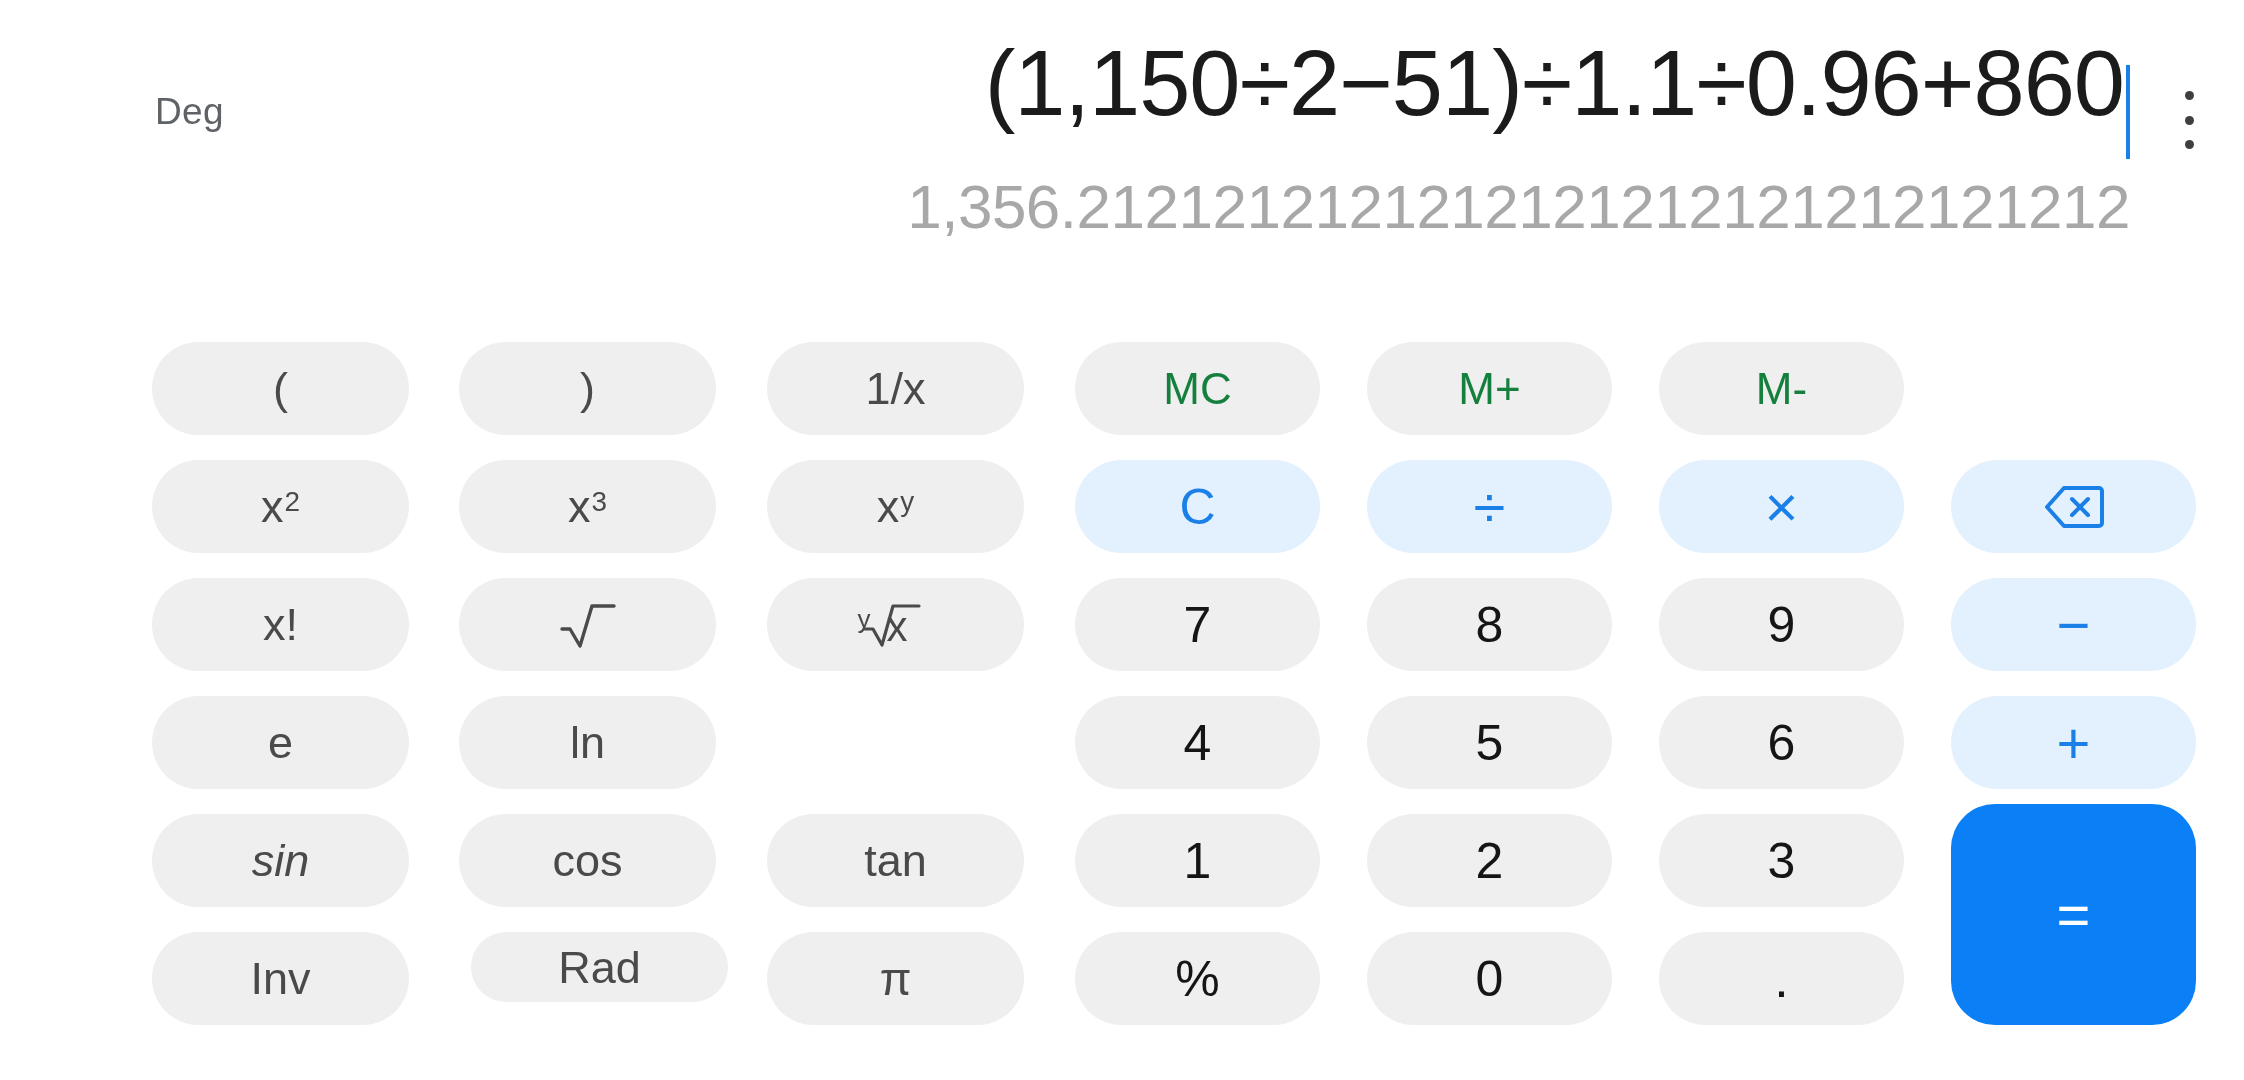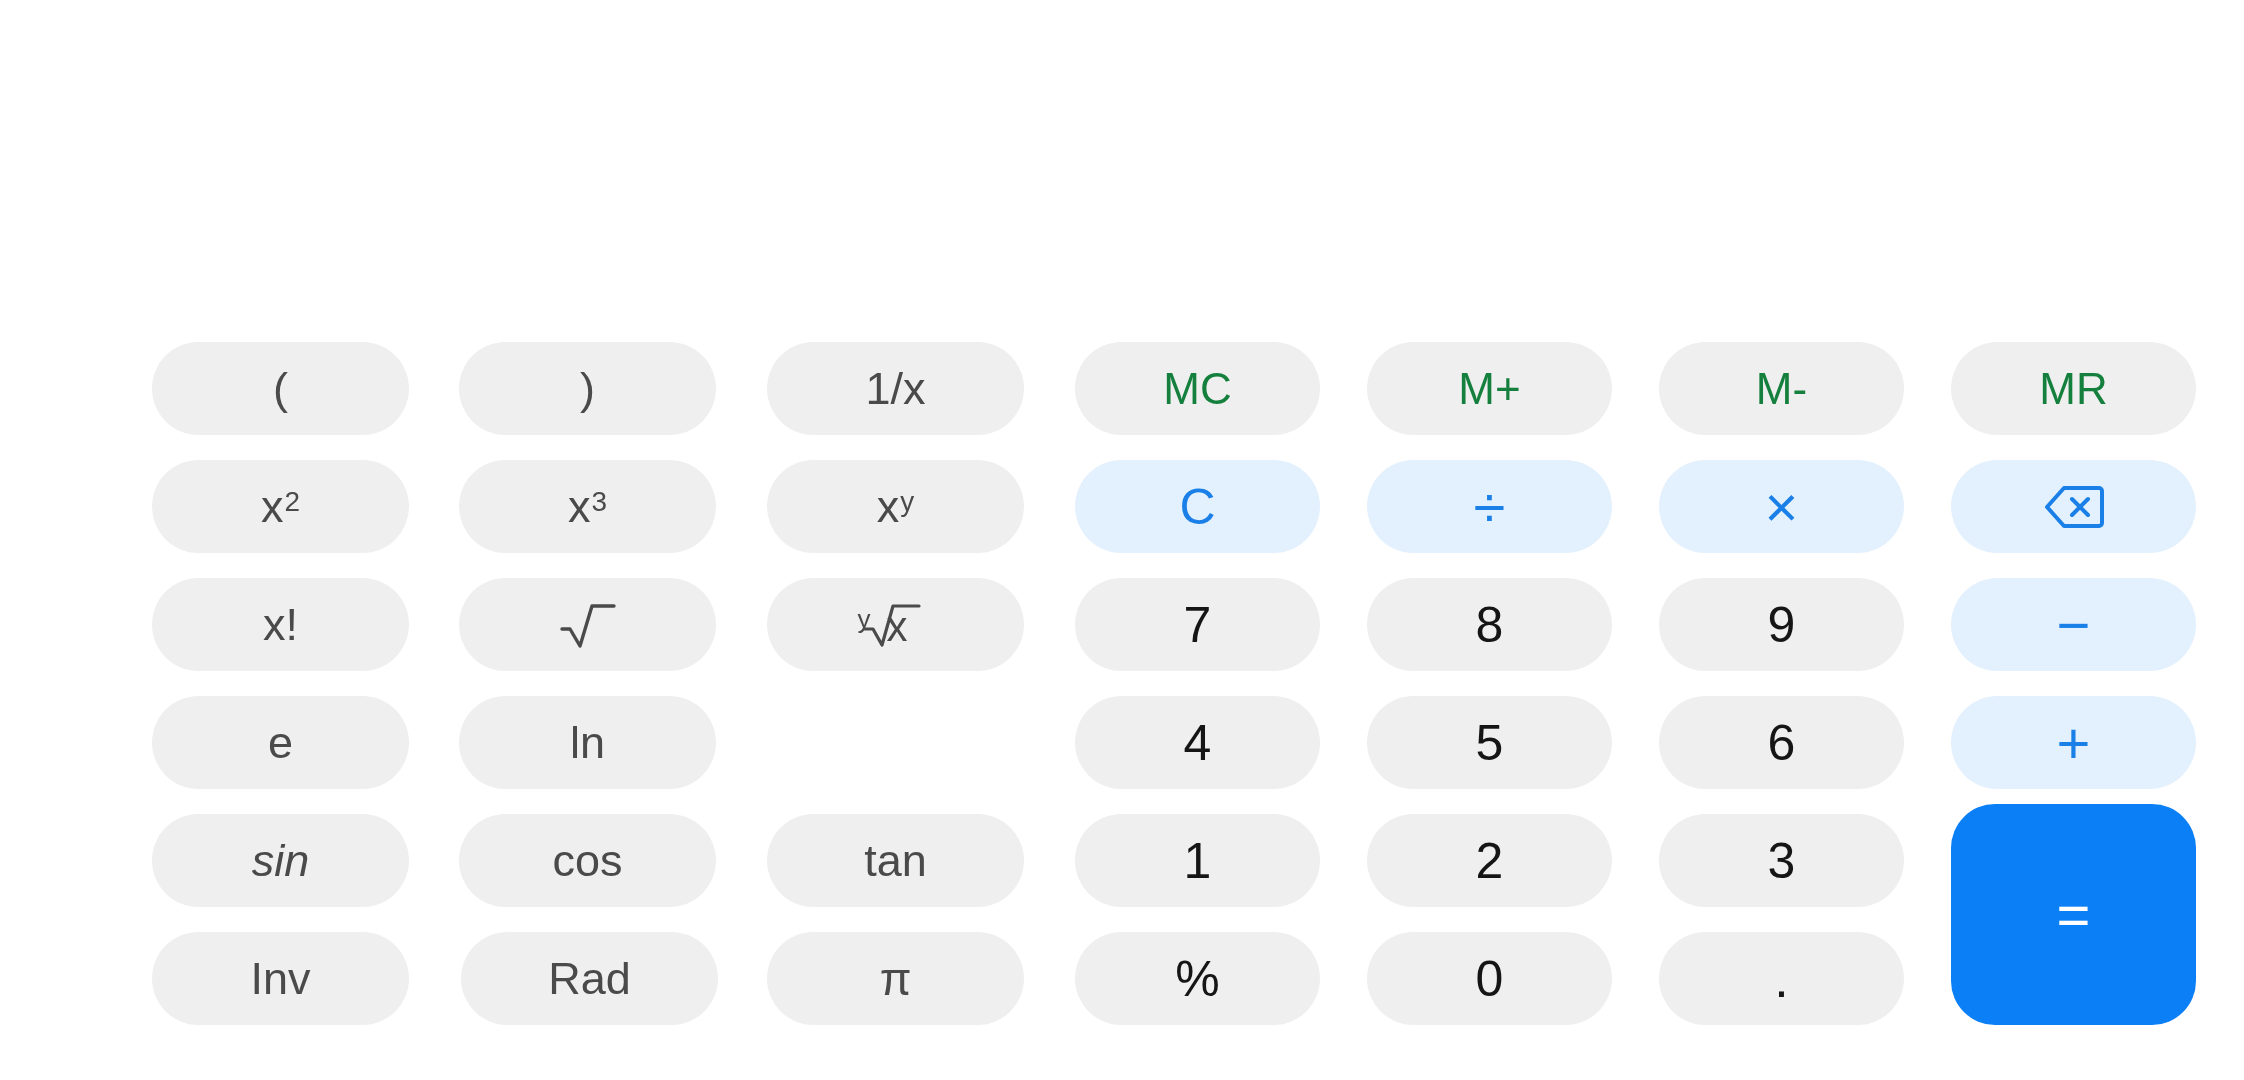--- a/index.html
+++ b/index.html
@@ -172,42 +172,59 @@
     margin-left: 1px;
   }
 
   .glyph-svg { display: block; }
 </style>
 </head>
 <body>
 
 <div id="app">
 
+  <div id="display">
+
+    <div id="deg-label">Deg</div>
+
+    <div id="expression-row">
+      <div id="expression-wrap">
+        <span id="expression">(1,150÷2−51)÷1.1÷0.96+860</span><span id="caret"></span>
+      </div>
+    </div>
+
+    <div id="overflow-menu">
+      <span class="dot"></span>
+      <span class="dot"></span>
+      <span class="dot"></span>
+    </div>
+
+    <div id="result-row">
+      <span id="result">1,356.2121212121212121212121212121212</span>
+    </div>
+  </div>
 
   <div id="keypad">
       <div class="key" style="left: 152px; top: 12px; width: 257px; height: 93px;">
         <span>(</span>
       </div>
       <div class="key" style="left: 459px; top: 12px; width: 257px; height: 93px;">
         <span>)</span>
       </div>
       <div class="key" style="left: 767px; top: 12px; width: 257px; height: 93px;">
         <span>1/x</span>
       </div>
       <div class="key memkey" style="left: 1075px; top: 12px; width: 245px; height: 93px;">
         <span>MC</span>
       </div>
       <div class="key memkey" style="left: 1367px; top: 12px; width: 245px; height: 93px;">
         <span>M+</span>
       </div>
       <div class="key memkey" style="left: 1659px; top: 12px; width: 245px; height: 93px;">
         <span>M-</span>
-      </div>
-      <div class="key memkey" style="left: 1951px; top: 12px; width: 245px; height: 93px;">
-        <span>MR</span>
       </div>
       <div class="key" style="left: 152px; top: 130px; width: 257px; height: 93px;">
         <span>x</span>
         <span class="sup">2</span>
       </div>
       <div class="key" style="left: 459px; top: 130px; width: 257px; height: 93px;">
         <span>x</span>
         <span class="sup">3</span>
       </div>
       <div class="key" style="left: 767px; top: 130px; width: 257px; height: 93px;">
@@ -300,21 +317,21 @@
       </div>
       <div class="key num" style="left: 1659px; top: 484px; width: 245px; height: 93px;">
         <span>3</span>
       </div>
       <div class="key equals" style="left: 1951px; top: 474px; width: 245px; height: 221px;">
         <span style="font-size: 58px; font-weight: 400;">=</span>
       </div>
       <div class="key" style="left: 152px; top: 602px; width: 257px; height: 93px;">
         <span>Inv</span>
       </div>
-      <div class="key" style="left: 461px; top: 602px; width: 257px; height: 93px;">
+      <div class="key" style="left: 471px; top: 602px; width: 257px; height: 70px;">
         <span>Rad</span>
       </div>
       <div class="key" style="left: 767px; top: 602px; width: 257px; height: 93px;">
         <span style="font-size: 46px;">π</span>
       </div>
       <div class="key num" style="left: 1075px; top: 602px; width: 245px; height: 93px;">
         <span>%</span>
       </div>
       <div class="key num" style="left: 1367px; top: 602px; width: 245px; height: 93px;">
         <span>0</span>

